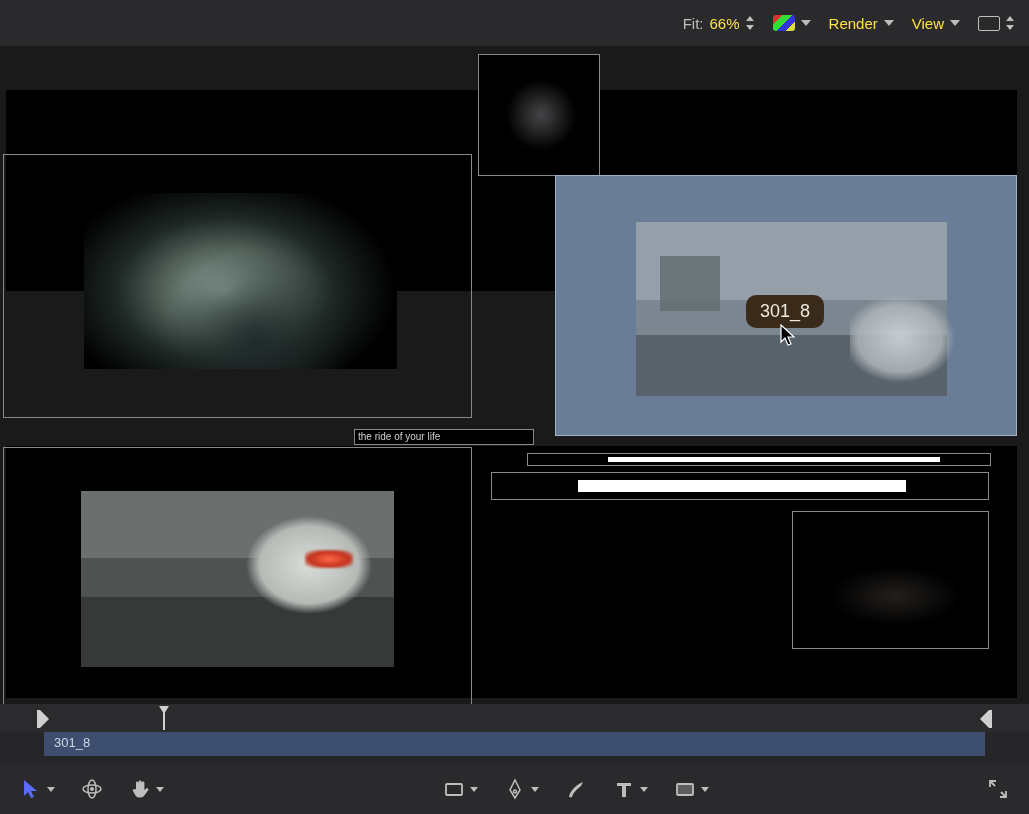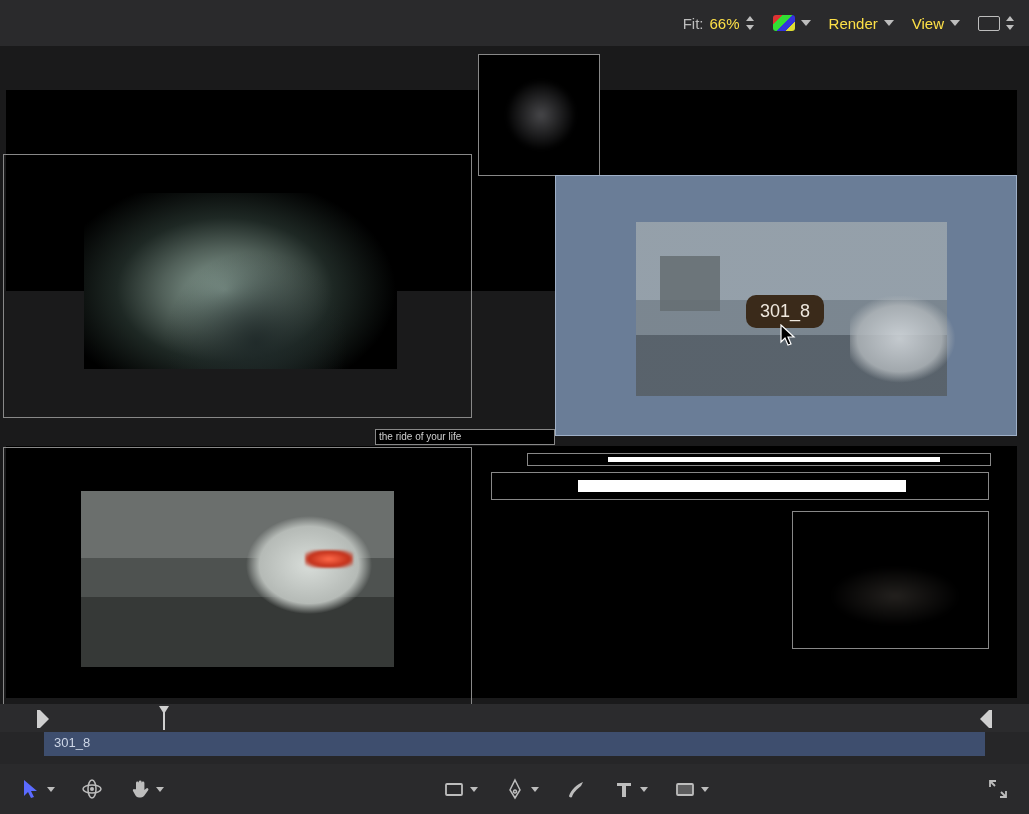--- a/index.html
+++ b/index.html
@@ -136,21 +136,21 @@
     position:absolute; left:746px; top:249px; padding:6px 14px;
     background:#3a2a1a; color:#efe8de; font-size:18px;
     border-radius:10px;
   }
   .cursor-arrow {
     position:absolute; left:780px; top:278px; width:18px; height:24px;
   }
 
   
   .text-layer1 {
-    position:absolute; left:375px; top:383px; width:180px; height:16px;
+    position:absolute; left:354px; top:383px; width:180px; height:16px;
     border:1px solid #888; background:#000;
     color:#cfcfcf; font-size:10px; padding:1px 3px;
   }
   .text-layer2 {
     position:absolute; left:527px; top:407px; width:464px; height:13px;
     border:1px solid #888; background:#000;
   }
   .text-layer2::after{
     content:""; position:absolute; left:80px; right:50px; top:3px; bottom:3px; background:#fff;
   }

